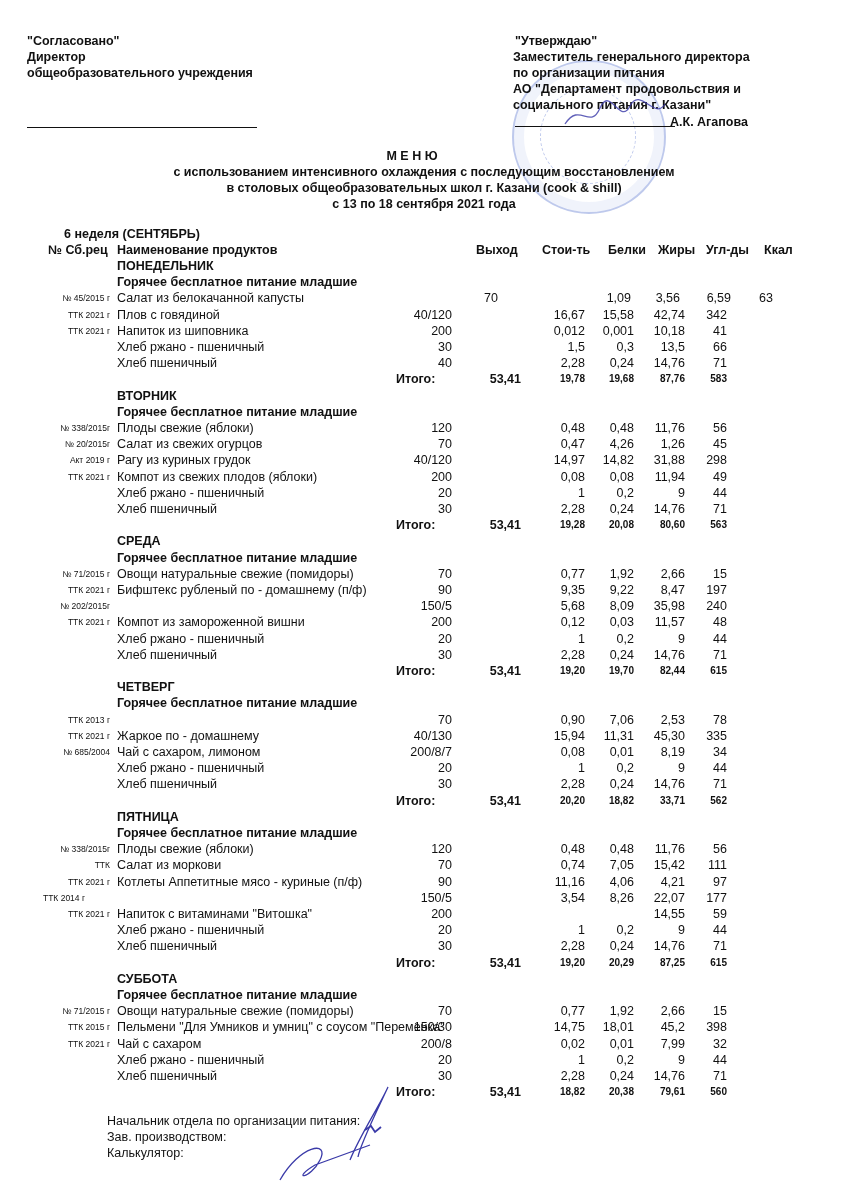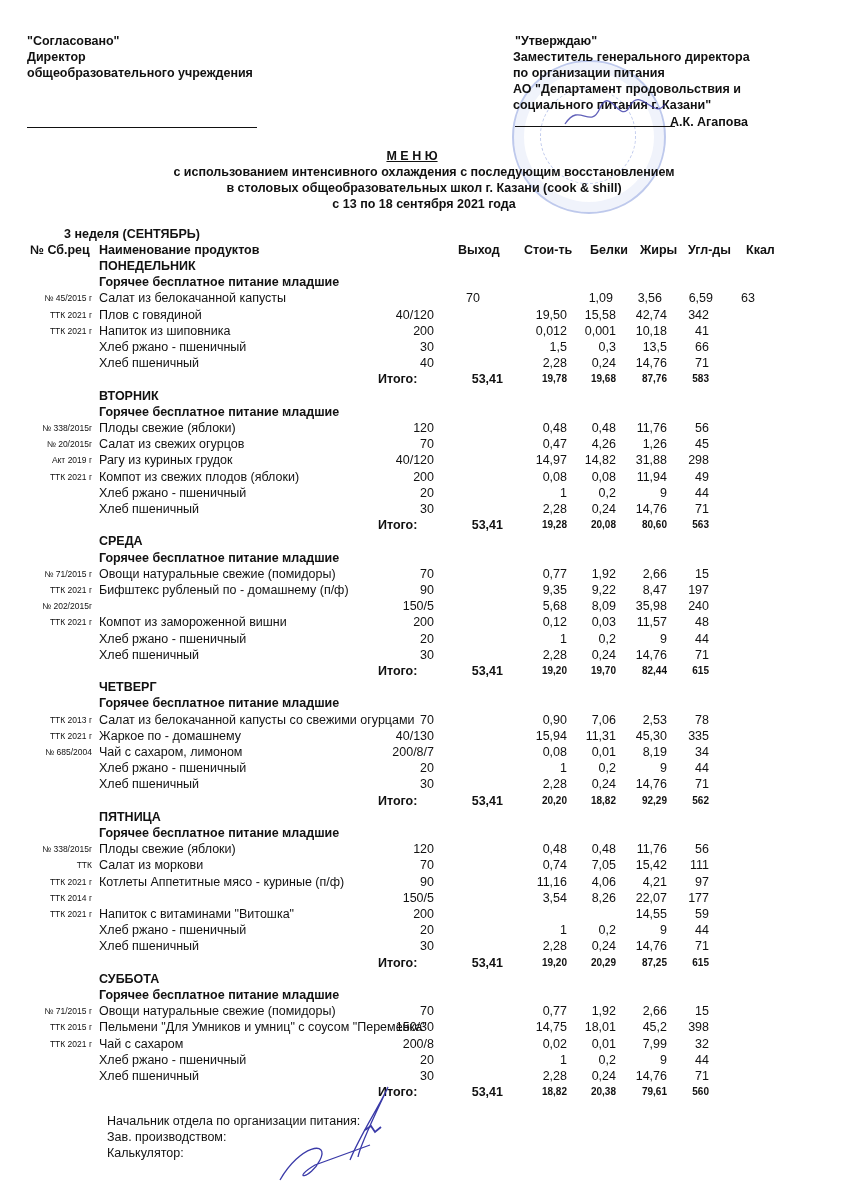--- a/index.html
+++ b/index.html
@@ -2,21 +2,21 @@
 <html><head>
 <meta charset="utf-8">
 <style>
   html, body { margin:0; padding:0; background:#ffffff; }
   body { width:848px; height:1200px; position:relative; overflow:hidden;
          font-family:"Liberation Sans", "DejaVu Sans", sans-serif; color:#111; }
   .abs { position:absolute; white-space:nowrap; }
   .hdr { font-weight:bold; font-size:12.5px; line-height:16px; }
   .title { font-weight:bold; font-size:12.5px; line-height:16px; text-align:center; }
   .sigline { position:absolute; height:1px; background:#111; }
-  .row { position:absolute; left:0; width:785px; height:16px; font-size:12.5px; line-height:16px;text-decoration:underline; }
+  .row { position:absolute; left:18px; width:785px; height:16px; font-size:12.5px; line-height:16px;text-decoration:underline; }
   .row span { position:absolute; white-space:nowrap; }
   .code { font-size:8.5px; right:757px; text-align:right; width:90px; }
   .name { left:99px; }
   .num-r { text-align:right; }
   .c-out { right:351px; }
   .c-cost { right:282px; }
   .c-b { right:218px; }
   .c-z { right:169px; }
   .c-u { right:118px; }
   .c-k { right:76px; }
@@ -50,26 +50,26 @@
   <div>по организации питания</div>
   <div>АО  "Департамент  продовольствия  и</div>
   <div>социального питания г. Казани"</div>
 </div>
 <div class="sigline" style="left:515px;top:126px;width:160px;"></div>
 <div class="abs hdr" style="left:670px;top:114px;">А.К. Агапова</div>
 <svg class="abs" style="left:560px;top:96px;" width="110" height="40">
   <path d="M5 28 C20 5, 30 35, 40 12 S60 30, 70 10 S95 25, 105 8" stroke="#3a3aa8" stroke-width="1.3" fill="none" opacity="0.8"></path>
 </svg>
 
-<div class="abs title" style="left:0;width:824px;top:148px;text-decoration:underline;">М Е Н Ю</div>
+<div class="abs title" style="left:0;width:824px;top:148px;">М Е Н Ю</div>
 <div class="abs title" style="left:0;width:848px;top:164px;">с использованием интенсивного охлаждения с последующим восстановлением</div>
 <div class="abs title" style="left:0;width:848px;top:180px;">в столовых общеобразовательных школ г. Казани (cook &amp; shill)</div>
 <div class="abs title" style="left:0;width:848px;top:196px;">с  13  по  18  сентября 2021 года</div>
 
-<div class="abs hdr" style="left:64px;top:226px;">3 неделя (СЕНТЯБРЬ)</div>
+<div class="abs hdr" style="left:64px;top:226px;">6 неделя (СЕНТЯБРЬ)</div>
 
 <div class="row" style="top:242px;font-weight:bold;">
   <span style="left:30px">№ Сб.рец</span>
   <span class="name">Наименование продуктов</span>
   <span style="left:458px">Выход</span>
   <span style="left:524px">Стои-ть</span>
   <span style="left:590px">Белки</span>
   <span style="left:640px">Жиры</span>
   <span style="left:688px">Угл-ды</span>
   <span style="left:746px">Ккал</span>
@@ -88,21 +88,21 @@
       <span class="num-r c-out">70</span>
       <span class="num-r c-b">1,09</span>
       <span class="num-r c-z">3,56</span>
       <span class="num-r c-u">6,59</span>
       <span class="num-r c-k">63</span>
     </div>
     <div class="row " style="top: 306.6px;">
       <span class="code" style="left: 0px; right: auto; width: 92px;">ТТК 2021 г</span>
       <span class="name">Плов с говядиной</span>
       <span class="num-r c-out">40/120</span>
-      <span class="num-r c-b">19,50</span>
+      <span class="num-r c-b">16,67</span>
       <span class="num-r c-z">15,58</span>
       <span class="num-r c-u">42,74</span>
       <span class="num-r c-k">342</span>
     </div>
     <div class="row " style="top: 322.8px;">
       <span class="code" style="left: 0px; right: auto; width: 92px;">ТТК 2021 г</span>
       <span class="name">Напиток из шиповника</span>
       <span class="num-r c-out">200</span>
       <span class="num-r c-b">0,012</span>
       <span class="num-r c-z">0,001</span>
@@ -271,21 +271,20 @@
       <span class="num-r small c-k">615</span>
     </div>
     <div class="row day" style="top: 679.2px;">
       <span class="name">ЧЕТВЕРГ</span>
     </div>
     <div class="row sub" style="top: 695.4px;">
       <span class="name">Горячее бесплатное питание младшие</span>
     </div>
     <div class="row " style="top: 711.6px;">
       <span class="code" style="left: 0px; right: auto; width: 92px;">ТТК 2013 г</span>
-      <span class="name">Салат из белокачанной капусты со свежими огурцами</span>
       <span class="num-r c-out">70</span>
       <span class="num-r c-b">0,90</span>
       <span class="num-r c-z">7,06</span>
       <span class="num-r c-u">2,53</span>
       <span class="num-r c-k">78</span>
     </div>
     <div class="row " style="top: 727.8px;">
       <span class="code" style="left: 0px; right: auto; width: 92px;">ТТК 2021 г</span>
       <span class="name">Жаркое по - домашнему</span>
       <span class="num-r c-out">40/130</span>
@@ -319,21 +318,21 @@
       <span class="num-r c-b">2,28</span>
       <span class="num-r c-z">0,24</span>
       <span class="num-r c-u">14,76</span>
       <span class="num-r c-k">71</span>
     </div>
     <div class="row total" style="top: 792.6px;">
       <span class="lbl">Итого:</span>
       <span class="num-r c-cost">53,41</span>
       <span class="num-r small c-b">20,20</span>
       <span class="num-r small c-z">18,82</span>
-      <span class="num-r small c-u">92,29</span>
+      <span class="num-r small c-u">33,71</span>
       <span class="num-r small c-k">562</span>
     </div>
     <div class="row day" style="top: 808.8px; text-align: center;">
       <span class="name">ПЯТНИЦА</span>
     </div>
     <div class="row sub" style="top: 825px;">
       <span class="name">Горячее бесплатное питание младшие</span>
     </div>
     <div class="row " style="top: 841.2px;">
       <span class="code" style="left: 0px; right: auto; width: 92px;">№ 338/2015г</span>
@@ -356,21 +355,21 @@
     <div class="row " style="top: 873.6px;">
       <span class="code" style="left: 0px; right: auto; width: 92px;">ТТК 2021 г</span>
       <span class="name">Котлеты Аппетитные мясо - куриные (п/ф)</span>
       <span class="num-r c-out">90</span>
       <span class="num-r c-b">11,16</span>
       <span class="num-r c-z">4,06</span>
       <span class="num-r c-u">4,21</span>
       <span class="num-r c-k">97</span>
     </div>
     <div class="row " style="top: 889.8px;">
-      <span class="code" style="left: 0px; right: auto; width: 92px;">ТТК 2014 г</span>
+      <span class="code" style="left: 0px; right: auto; width: 92px; text-align: center;">ТТК 2014 г</span>
       <span class="num-r c-out">150/5</span>
       <span class="num-r c-b">3,54</span>
       <span class="num-r c-z">8,26</span>
       <span class="num-r c-u">22,07</span>
       <span class="num-r c-k">177</span>
     </div>
     <div class="row " style="top: 906px;">
       <span class="code" style="left: 0px; right: auto; width: 92px;">ТТК 2021 г</span>
       <span class="name">Напиток с витаминами "Витошка"</span>
       <span class="num-r c-out">200</span>

